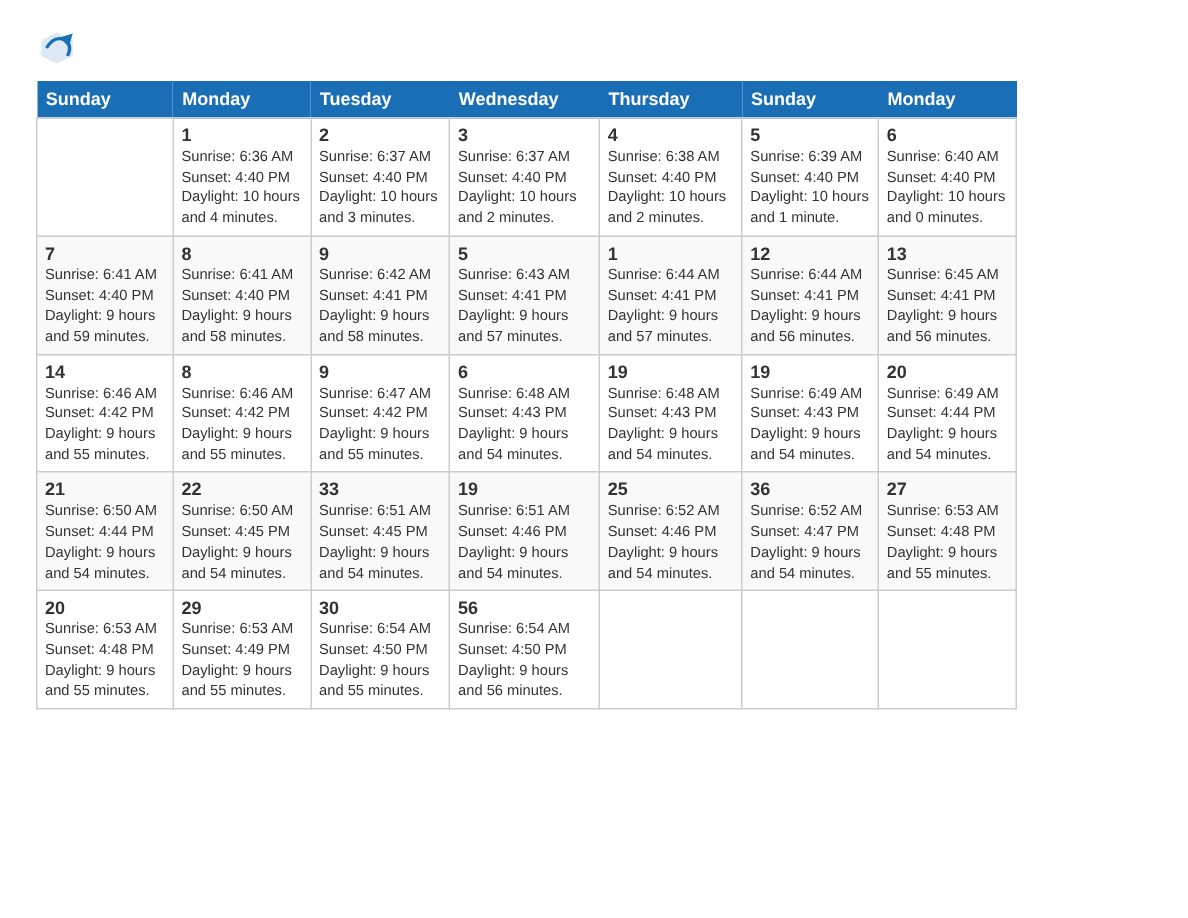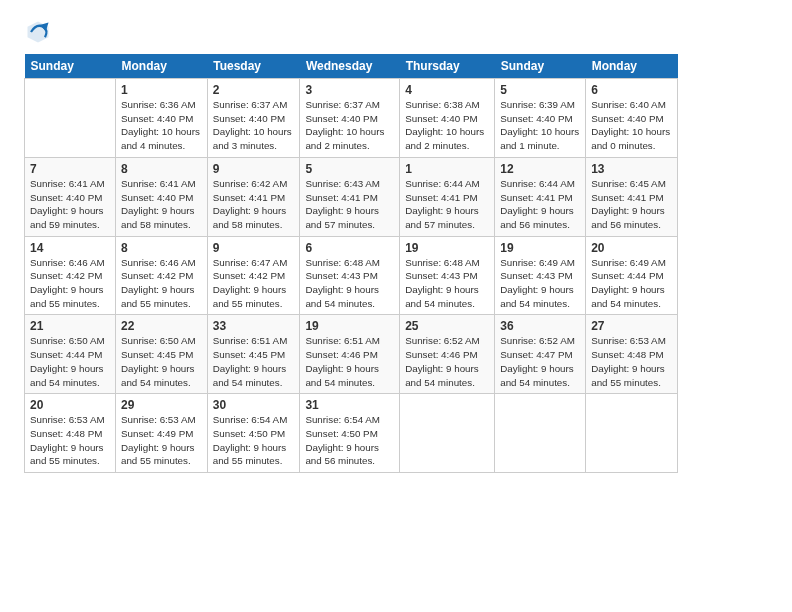--- a/index.html
+++ b/index.html
@@ -255,21 +255,21 @@
           </td>
           <td>
             <div class="cell-day-num">29</div>
             <div class="cell-content">Sunrise: 6:53 AM<br>Sunset: 4:49 PM<br>Daylight: 9 hours and 55 minutes.</div>
           </td>
           <td>
             <div class="cell-day-num">30</div>
             <div class="cell-content">Sunrise: 6:54 AM<br>Sunset: 4:50 PM<br>Daylight: 9 hours and 55 minutes.</div>
           </td>
           <td>
-            <div class="cell-day-num">31</div>
+            <div class="cell-day-num">56</div>
             <div class="cell-content">Sunrise: 6:54 AM<br>Sunset: 4:50 PM<br>Daylight: 9 hours and 56 minutes.</div>
           </td>
           <td class="empty"></td>
           <td class="empty"></td>
           <td class="empty"></td>
         </tr>
       </tbody>
   </table>
 </div>
 

